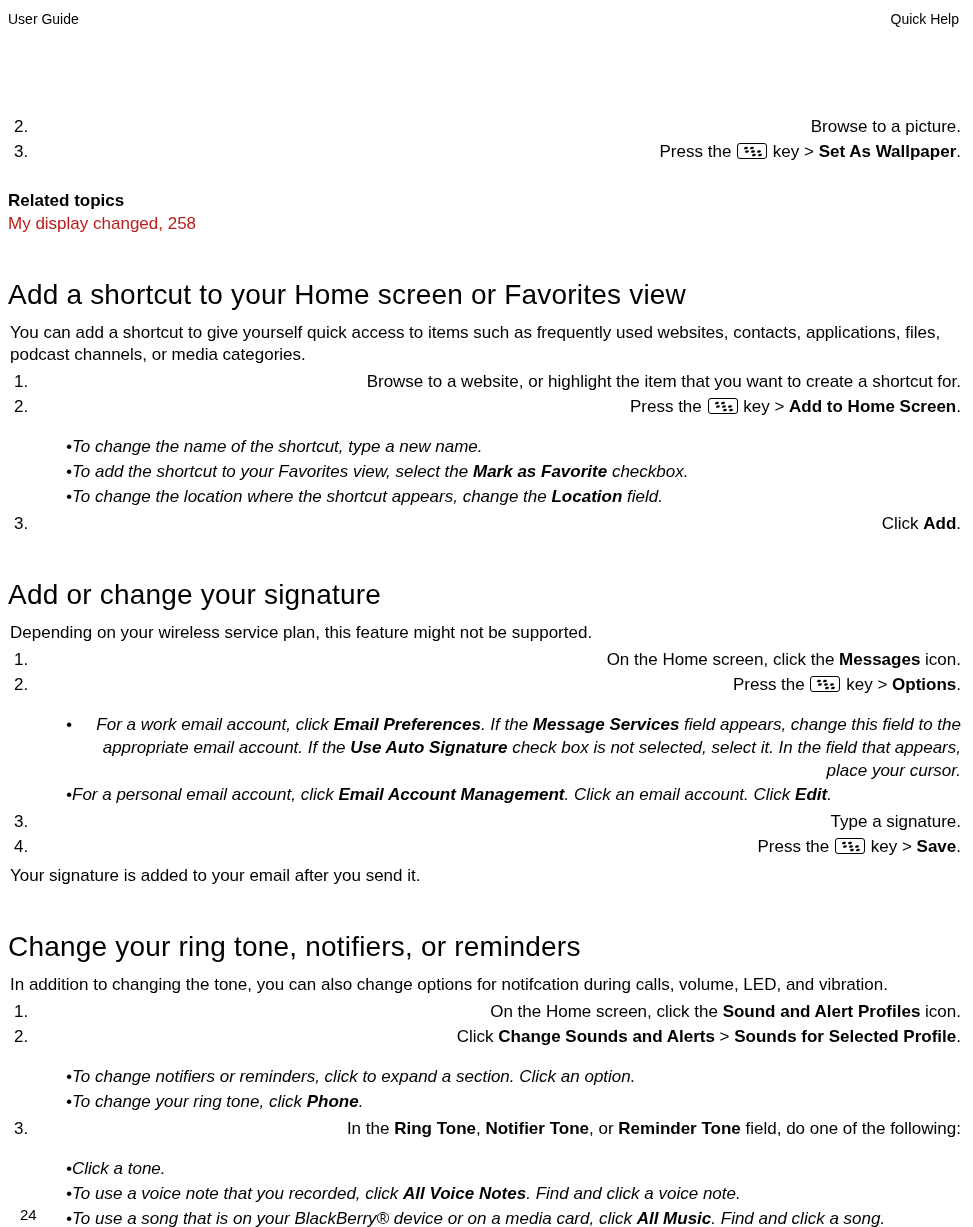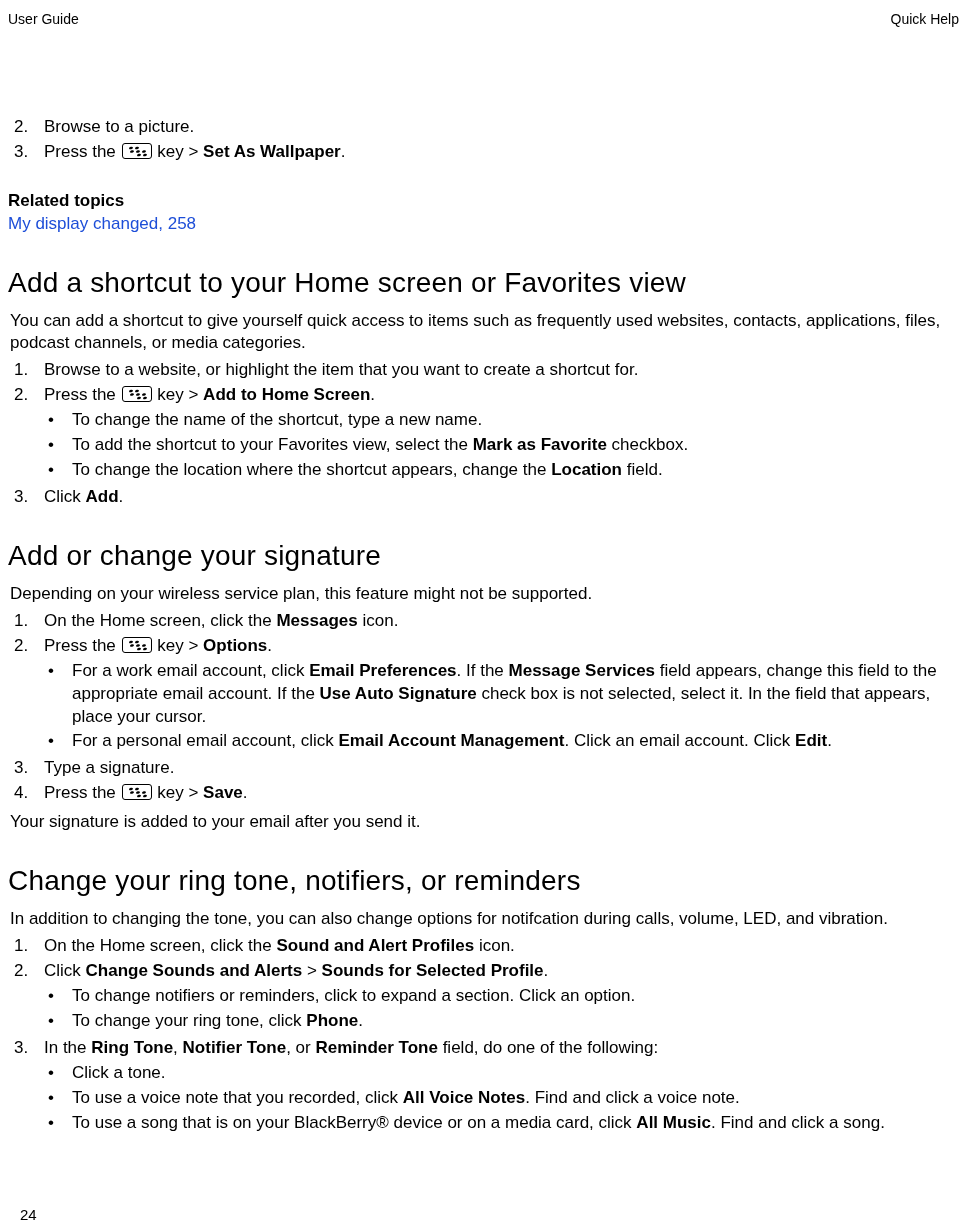--- a/index.html
+++ b/index.html
@@ -13,47 +13,47 @@
       padding: 8px 12px 8px 8px;
       line-height: 1.35;
     }
     .header-left { position: absolute; top: 10px; left: 8px; font-size: 14px; text-align: center; }
     .header-right { position: absolute; top: 10px; right: 14px; font-size: 14px; }
     .page-num { position: absolute; bottom: 2px; left: 20px; font-size: 15px; }
     .content { margin-top: 108px; }
     ol.main { list-style: none; padding-left: 6px; }
     ol.main > li { display: flex; margin-bottom: 2px; }
     ol.main > li .num { min-width: 30px; }
-    ol.main > li .body { flex: 1; }
-    ul.sub { list-style: none; padding-left: 0; margin-top: 2px; }
+    ol.main > li .body { flex: 1; text-align: right; }
+    ul.sub { list-style: none; padding-left: 0; margin-top: 17px; font-style: italic; }
     ul.sub > li { display: flex; margin-bottom: 2px; padding-left: 0; }
     ul.sub > li::before { content: "•"; min-width: 24px; padding-left: 4px; }
     .bb-icon {
       display: inline-block;
       width: 30px;
       height: 16px;
       border: 1px solid #000;
       border-radius: 3px;
       vertical-align: -2px;
       position: relative;
       margin: 0 1px;
       background: #fff;
     }
     .bb-icon svg { position: absolute; top: 1px; left: 5px; }
     h2.section {
       font-family: 'Trebuchet MS', 'Segoe UI', sans-serif;
       font-weight: normal;
       font-size: 28px;
-      margin-top: 28px;
+      margin-top: 40px;
       margin-bottom: 8px;
       letter-spacing: 0.2px;
     }
     p.intro, p.note, p.aftertext { margin: 6px 0 4px 2px; }
     .related-head { font-weight: bold; margin-top: 26px; }
-    .link { color: #1d4ed8; }
+    .link { color: #b91c1c; }
     .b { font-weight: bold; }
     .sec-block { margin-left: 0; }
   </style>
 </head>
 <body>
 
 <div class="header-left">User Guide</div>
 <div class="header-right">Quick Help</div>
 <div class="page-num">24</div>
 

